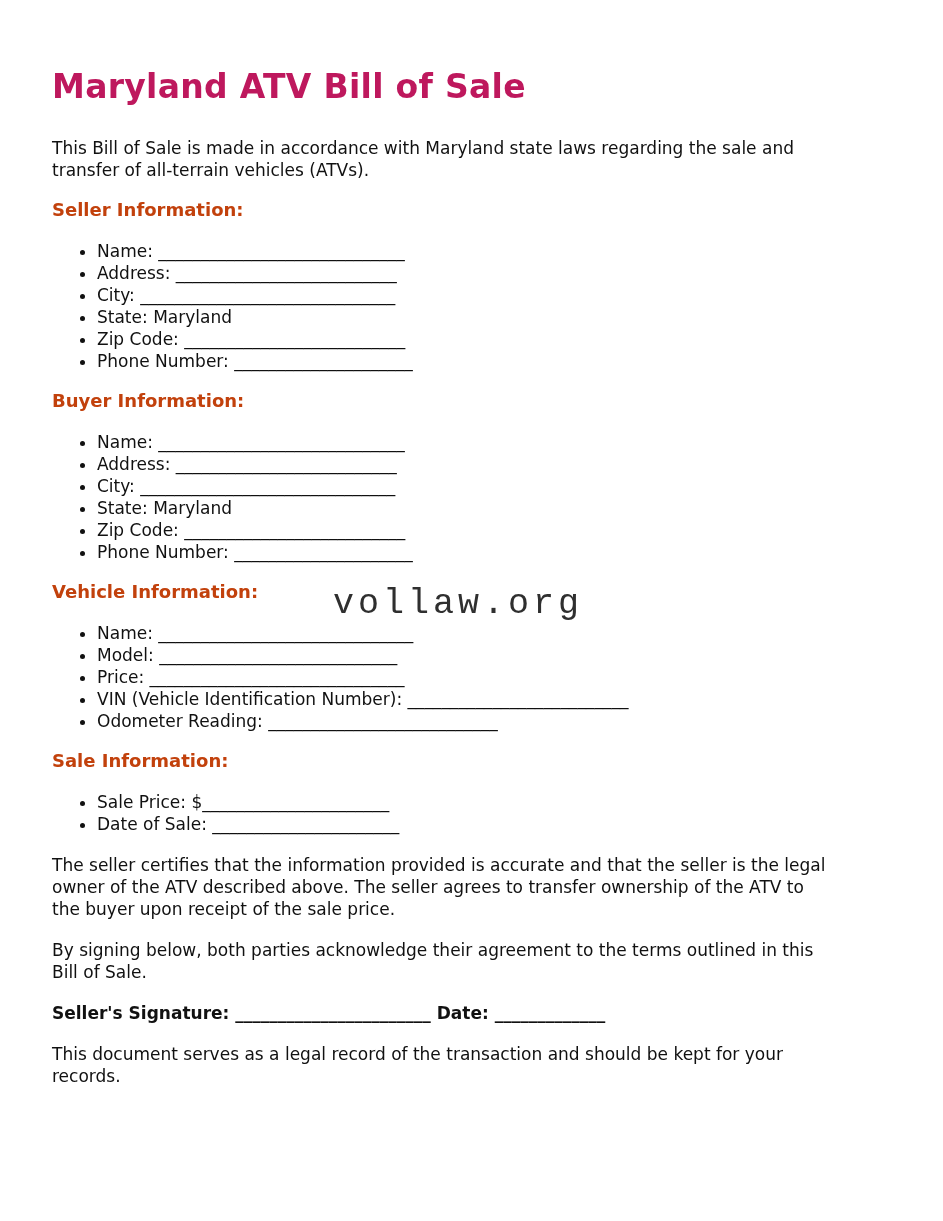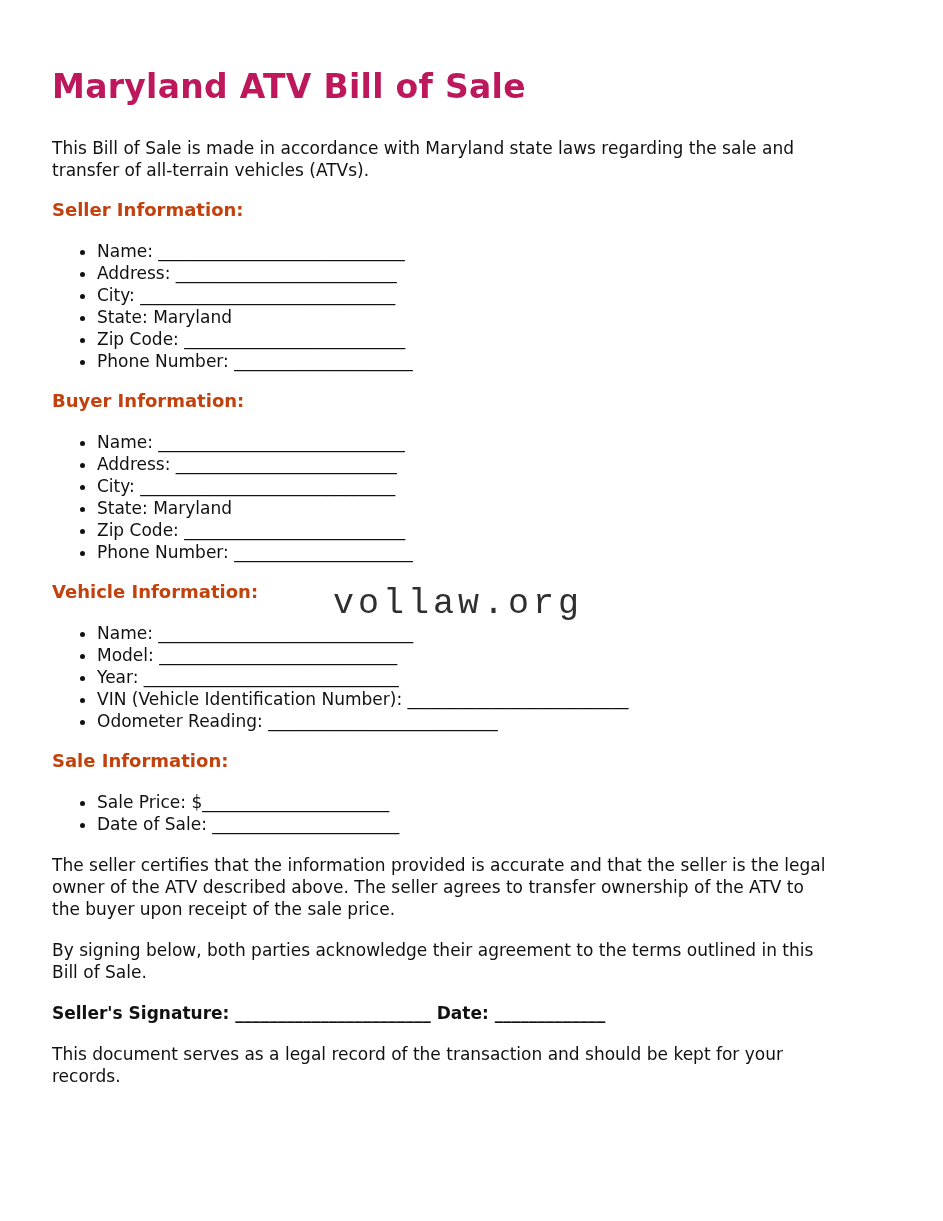--- a/index.html
+++ b/index.html
@@ -93,21 +93,21 @@
       <li><span class="lbl">Zip Code:</span><span class="blank"> __________________________</span></li>
       <li><span class="lbl">Phone Number:</span><span class="blank"> _____________________</span></li>
     </ul>
   </section>
 
   <section>
     <h3 class="sec-heading">Vehicle Information:</h3>
     <ul class="fields">
       <li><span class="lbl">Name:</span><span class="blank"> ______________________________</span></li>
       <li><span class="lbl">Model:</span><span class="blank"> ____________________________</span></li>
-      <li><span class="lbl">Year:</span><span class="blank"> ______________________________</span></li>
+      <li><span class="lbl">Price:</span><span class="blank"> ______________________________</span></li>
       <li><span class="lbl">VIN (Vehicle Identification Number):</span><span class="blank"> __________________________</span></li>
       <li><span class="lbl">Odometer Reading:</span><span class="blank"> ___________________________</span></li>
     </ul>
   </section>
 
   <section>
     <h3 class="sec-heading">Sale Information:</h3>
     <ul class="fields">
       <li><span class="lbl">Sale Price: $</span><span class="blank">______________________</span></li>
       <li><span class="lbl">Date of Sale:</span><span class="blank"> ______________________</span></li>

